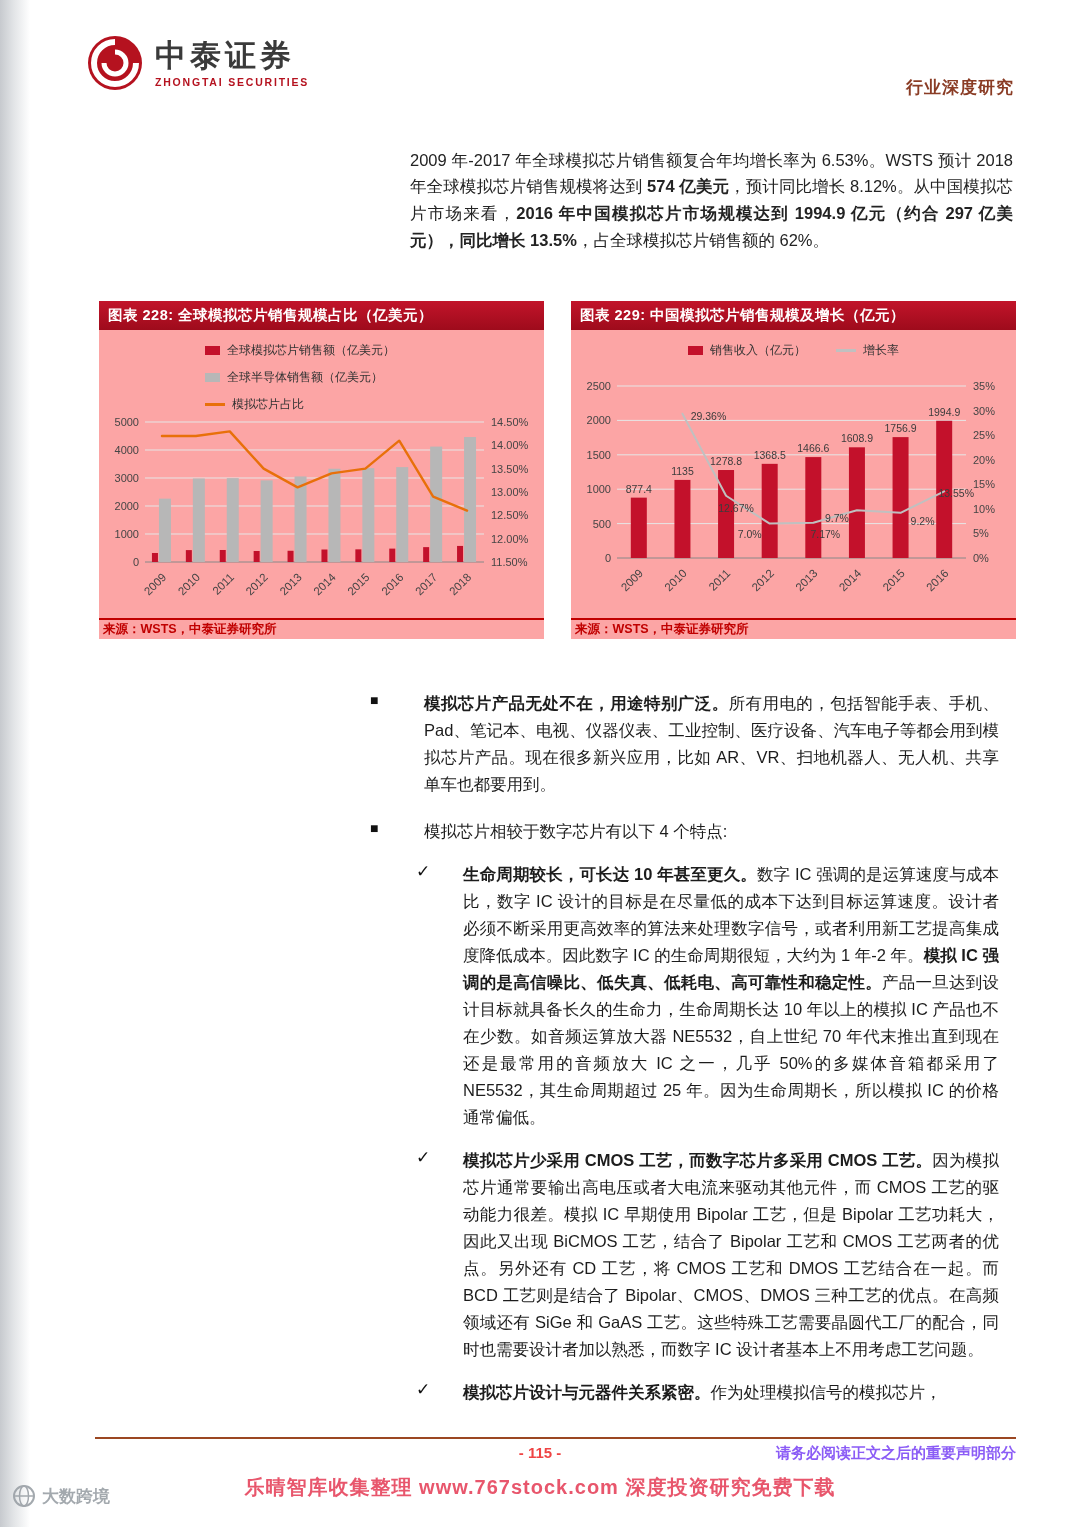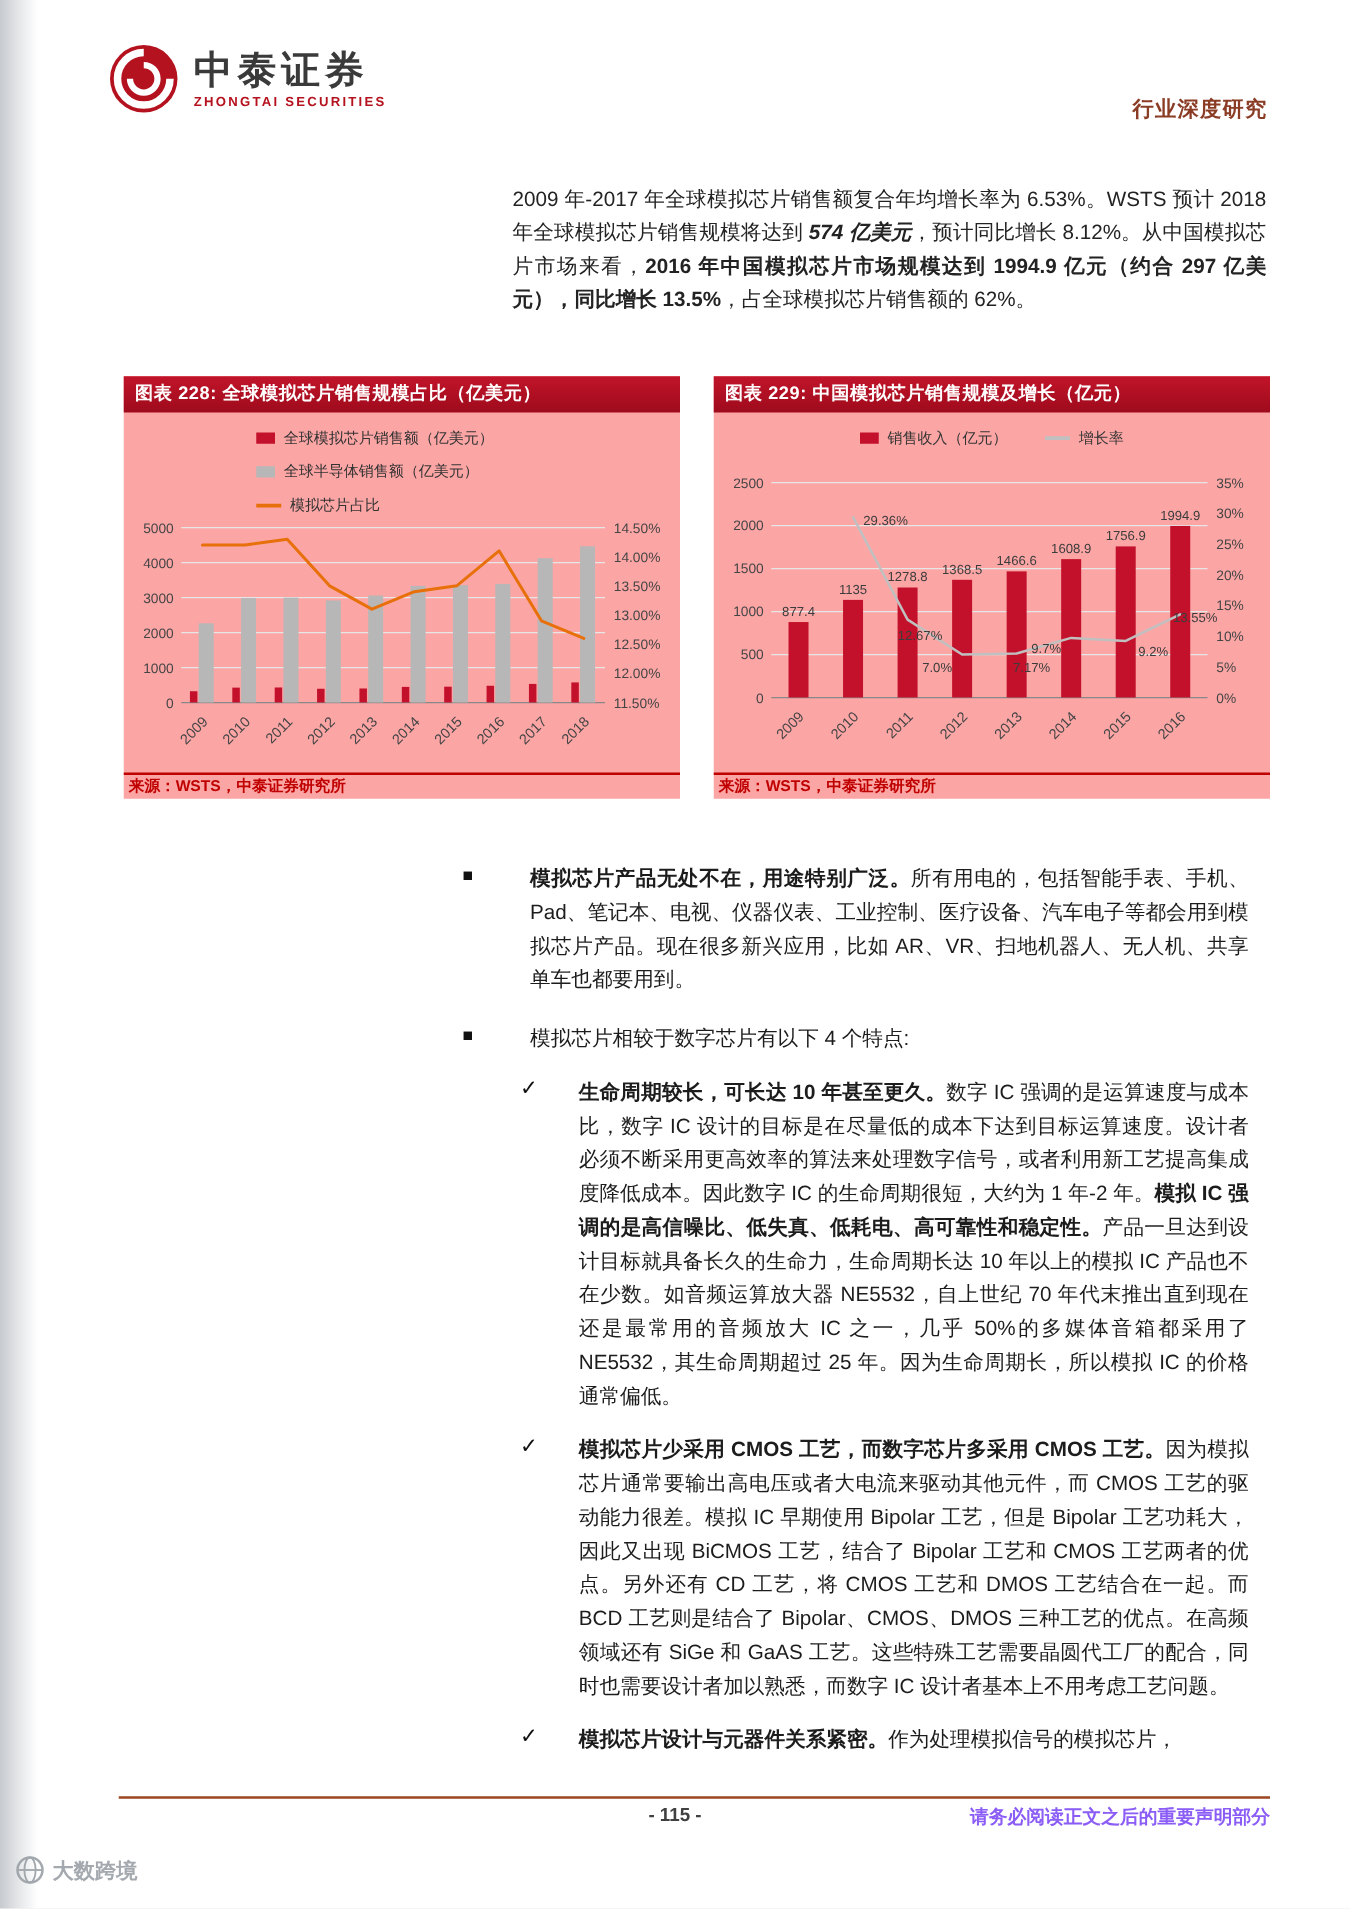--- a/index.html
+++ b/index.html
@@ -34,21 +34,21 @@
   
   .bullets{position:absolute;left:370px;top:674px;width:645px;}
   .bullet{position:relative;padding-left:38px;margin-bottom:20px;}
   .bullet.tight{margin-bottom:8px;}
   .sq{position:absolute;left:0;top:2px;font-size:14px;color:#111;}
   .sub{position:relative;padding-left:77px;margin-bottom:5px;}
   .chk{position:absolute;left:46px;top:0;font-size:17px;font-weight:700;color:#111;}
   .bullets p{margin:16px;text-align:justify;font-size:16.5px;line-height:27px;color:#1c1c1c;}
   
   .footer-rule{position:absolute;left:95px;right:64px;top:1437px;border-top:2px solid #9b4722;}
-  .footer-page{position:absolute;left:0;right:0;top:1444px;text-align:center;font-size:15px;font-weight:700;color:#404040;}
+  .footer-page{position:absolute;left:0;right:0;top:1444px;text-align:center;font-size:15px;font-weight:700;color:#ef4444;}
   .footer-notice{position:absolute;right:64px;top:1444px;font-size:15px;font-weight:700;color:#8b5cf6;}
   
   .banner{position:absolute;left:0;right:0;top:1474px;text-align:center;font-size:20px;font-weight:700;
           color:#e8566c;letter-spacing:1px;}
   .watermark{position:absolute;left:12px;top:1484px;display:flex;align-items:center;gap:6px;
           color:#9aa0a6;font-weight:700;font-size:17px;opacity:.9;}
 </style>
 </head>
 <body>
 
@@ -61,21 +61,21 @@
       <path d="M 29 8 A 21 21 0 1 0 50 29" stroke="#fff" stroke-width="6" fill="none"></path>
       <path d="M 29 18 A 11 11 0 1 1 18 29" stroke="#fff" stroke-width="5" fill="none"></path>
     </svg>
     <div class="brand-txt">
       <span class="brand-cn">中泰证券</span>
       <span class="brand-en">ZHONGTAI SECURITIES</span>
     </div>
   </div>
   <div class="doc-type">行业深度研究</div>
 
-  <p class="intro"><span>2009 年-2017 年全球模拟芯片销售额复合年均增长率为 6.53%。WSTS 预计 2018 年全球模拟芯片销售规模将达到 </span><span style="font-weight: 700; font-style: italic;">574 亿美元</span><span>，预计同比增长 8.12%。从中国模拟芯片市场来看，</span><span style="font-weight: 700;">2016 年中国模拟芯片市场规模达到 1994.9 亿元（约合 297 亿美元），同比增长 13.5%</span><span>，占全球模拟芯片销售额的 62%。</span></p>
+  <p class="intro"><span>2009 年-2017 年全球模拟芯片销售额复合年均增长率为 6.53%。WSTS 预计 2018 年全球模拟芯片销售规模将达到 </span><span style="font-weight: 700;">574 亿美元</span><span>，预计同比增长 8.12%。从中国模拟芯片市场来看，</span><span style="font-weight: 700;">2016 年中国模拟芯片市场规模达到 1994.9 亿元（约合 297 亿美元），同比增长 13.5%</span><span>，占全球模拟芯片销售额的 62%。</span></p>
 
   <div class="charts">
     <div class="panel">
       <div class="panel-title">图表 228: 全球模拟芯片销售规模占比（亿美元）</div>
       <div class="panel-body">
         <div class="legend-col" id="legend228">
             <span class="legend-item">
               <span class="sw-bar" style="background: rgb(195, 17, 43);"></span>
               <span class="legend-label">全球模拟芯片销售额（亿美元）</span>
             </span>
@@ -235,20 +235,21 @@
     <div class="sub">
       <span class="chk">✓</span>
       <p><span style="font-weight: 700;">模拟芯片设计与元器件关系紧密。</span><span>作为处理模拟信号的模拟芯片，</span></p>
     </div>
   </div>
 
   <div class="footer-rule"></div>
   <div class="footer-page">- 115 -</div>
   <div class="footer-notice">请务必阅读正文之后的重要声明部分</div>
 
+  <div class="banner">乐晴智库收集整理 www.767stock.com 深度投资研究免费下载</div>
   <div class="watermark">
     <svg width="24" height="24" viewBox="0 0 24 24">
       <circle cx="12" cy="12" r="10" fill="none" stroke="#9aa0a6" stroke-width="2"></circle>
       <ellipse cx="12" cy="12" rx="4.5" ry="10" fill="none" stroke="#9aa0a6" stroke-width="1.5"></ellipse>
       <line x1="2" y1="12" x2="22" y2="12" stroke="#9aa0a6" stroke-width="1.5"></line>
     </svg>
     <span>大数跨境</span>
   </div>
 </div>
 

